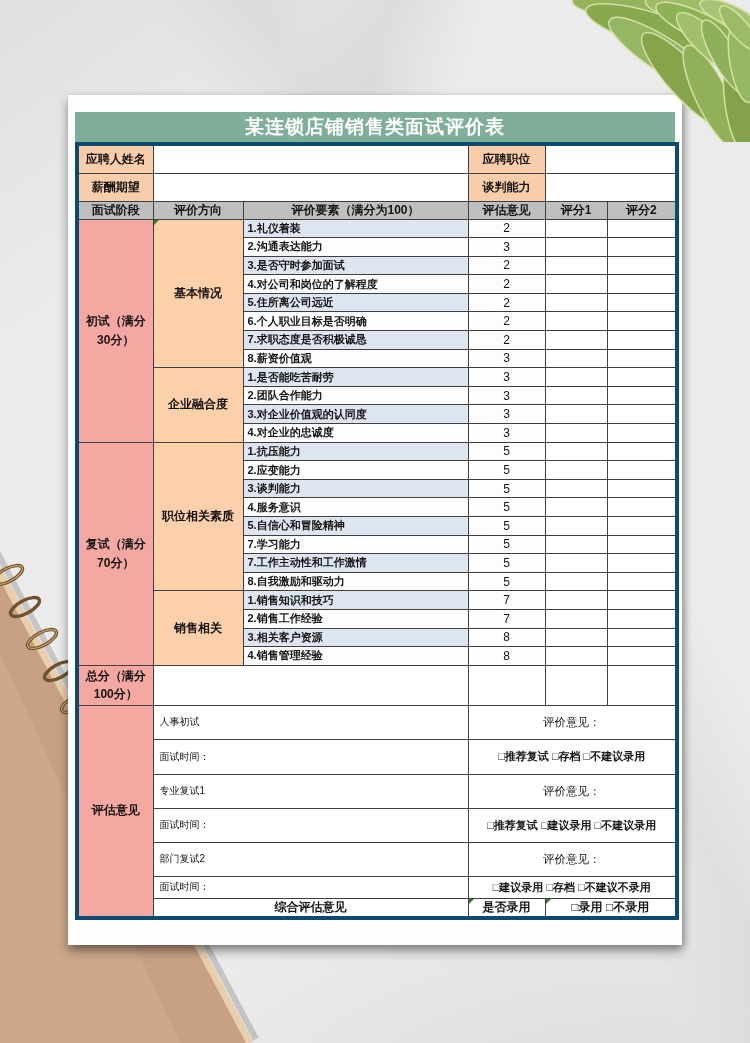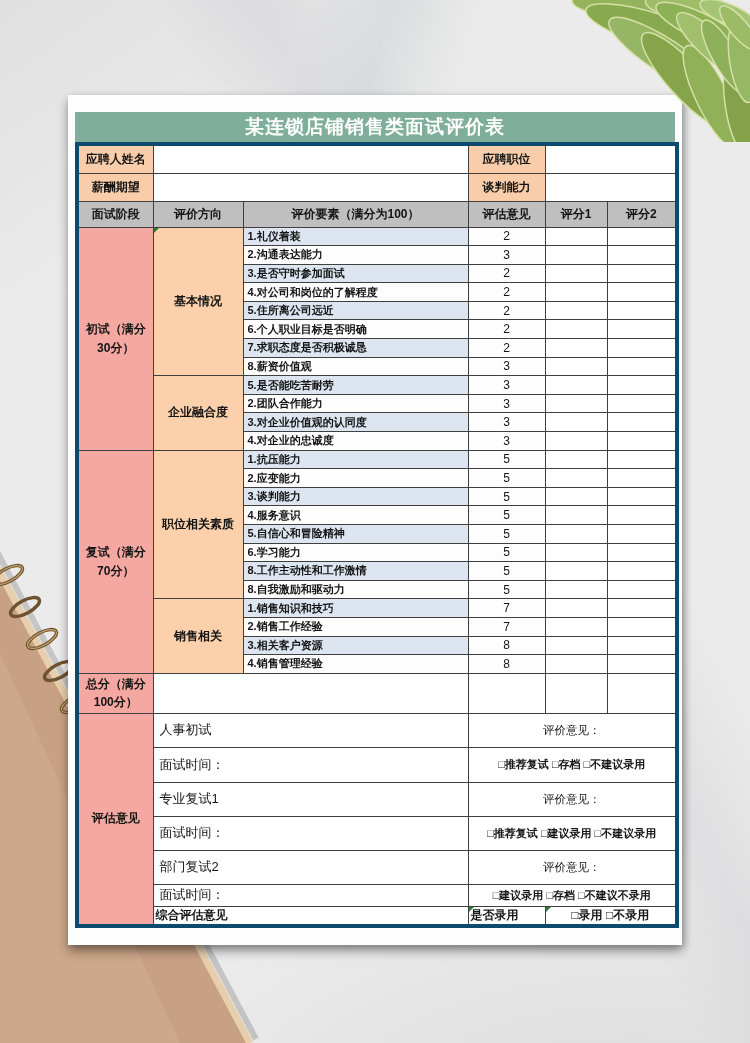--- a/index.html
+++ b/index.html
@@ -13,35 +13,35 @@
       #ebebeb;}
   .kraft-svg{position:absolute;left:0;top:500px;width:320px;height:543px;}
   .sheet{position:absolute;left:68px;top:95px;width:614px;height:850px;background:#fdfdfd;
     box-sizing:border-box;padding:17px 7px 8px 7px;
     box-shadow:0 6px 10px rgba(0,0,0,.38), 3px 2px 7px rgba(0,0,0,.18);}
   .plant-svg{position:absolute;right:0;top:0;width:215px;height:142px;}
   .title-bar{height:30px;line-height:30px;text-align:center;background:var(--title-bg,#7fae9a);
     color:#fff;font-size:19px;font-weight:700;letter-spacing:1px;}
   table.form{border-collapse:collapse;width:600px;table-layout:fixed;border:4px solid #0c4a6e;}
   td,th{border:1px solid var(--grid,#3f3f3f);padding:0 2px;overflow:hidden;color:#141414;}
-  .rh-info{height:29px}.rh-info2{height:28px}.rh-head{height:26px}
+  .rh-info{height:29px}.rh-info2{height:28px}.rh-head{height:18px}
   .rh-item{height:18.6px}.rh-total{height:40px}
   .rh-eval{height:34px}.rh-eval2{height:35px}.rh-eval-s{height:22px}.rh-final{height:17px}
   .peach{background:var(--label-bg,#f9cda9);font-weight:700;text-align:center;font-size:12px;}
   .hdr{background:var(--header-bg,#bfbfbf);font-weight:700;text-align:center;font-size:12px;}
   .stage{background:var(--stage-bg,#f5a8a2);font-weight:700;text-align:center;font-size:12px;line-height:1.55;}
   .group{background:var(--group-bg,#fbd0ab);font-weight:700;text-align:center;font-size:12px;position:relative;}
   .item{font-size:11px;font-weight:700;text-align:left;padding-left:4px;white-space:nowrap;}
   .alt{background:var(--item-alt,#dce5f0);margin-left:45px;}
   .score{font-size:12px;text-align:center;}
   .blank{background:#fff;}
-  .eleft{font-size:13px;text-align:left;padding-left:6px;background:#fff;}
+  .eleft{font-size:10px;text-align:left;padding-left:6px;background:#fff;}
   .ecenter{font-size:11.5px;text-align:center;background:#fff;}
   .opts{font-size:11px;font-weight:700;text-align:center;background:#fff;white-space:nowrap;margin-left:21px;}
-  .final{font-size:12px;font-weight:700;background:#fff;position:relative;}
+  .final{font-size:12px;font-weight:700;text-align:center;background:#fff;position:relative;}
   .tri{position:relative;}
   .tri::before{content:"";position:absolute;top:0;left:0;width:0;height:0;
     border-top:5px solid #2e7d32;border-right:5px solid transparent;}
 </style>
 </head>
 <body>
 
 <div class="scene">
 
   <svg class="kraft-svg" viewBox="0 0 320 543">
@@ -147,21 +147,21 @@
           </tr>
       <tr class="rh-item">
             <td class="item">8.薪资价值观</td>
             <td class="score">3</td>
             <td class="blank"></td>
             <td class="blank"></td>
           </tr>
 
       <tr class="rh-item">
         <td rowspan="4" class="group">企业融合度</td>
-        <td class="item alt">5.是否能吃苦耐劳</td>
+        <td class="item alt">1.是否能吃苦耐劳</td>
             <td class="score">3</td>
             <td class="blank"></td>
             <td class="blank"></td>
       </tr>
       <tr class="rh-item">
             <td class="item">2.团队合作能力</td>
             <td class="score">3</td>
             <td class="blank"></td>
             <td class="blank"></td>
           </tr>
@@ -204,27 +204,27 @@
             <td class="blank"></td>
             <td class="blank"></td>
           </tr>
       <tr class="rh-item">
             <td class="item alt">5.自信心和冒险精神</td>
             <td class="score">5</td>
             <td class="blank"></td>
             <td class="blank"></td>
           </tr>
       <tr class="rh-item">
-            <td class="item">6.学习能力</td>
-            <td class="score">5</td>
-            <td class="blank"></td>
-            <td class="blank"></td>
-          </tr>
-      <tr class="rh-item">
-            <td class="item alt">8.工作主动性和工作激情</td>
+            <td class="item">7.学习能力</td>
+            <td class="score">5</td>
+            <td class="blank"></td>
+            <td class="blank"></td>
+          </tr>
+      <tr class="rh-item">
+            <td class="item alt">7.工作主动性和工作激情</td>
             <td class="score">5</td>
             <td class="blank"></td>
             <td class="blank"></td>
           </tr>
       <tr class="rh-item">
             <td class="item">8.自我激励和驱动力</td>
             <td class="score">5</td>
             <td class="blank"></td>
             <td class="blank"></td>
           </tr>

